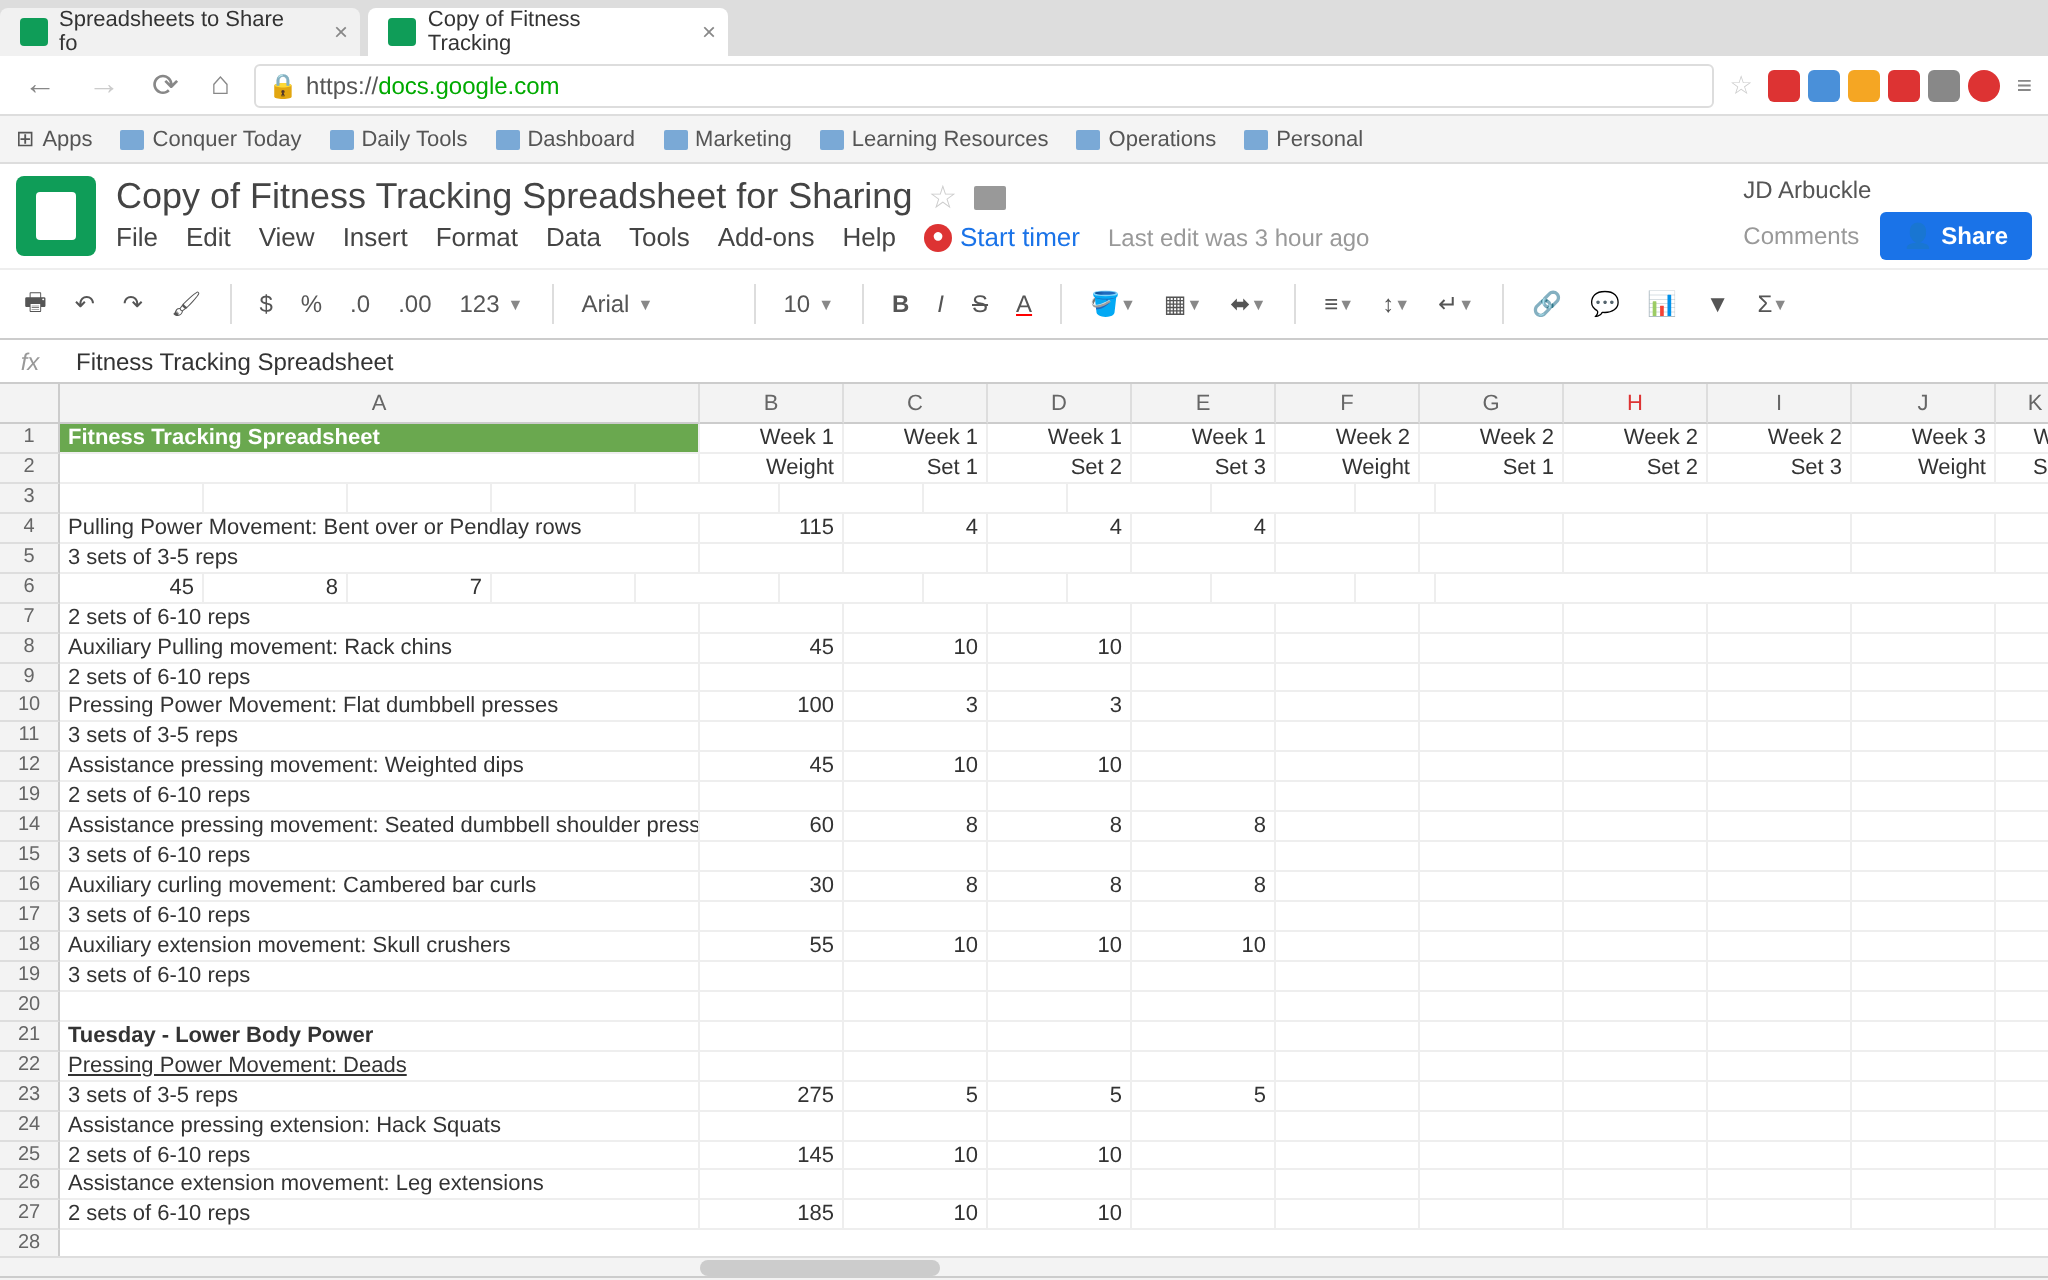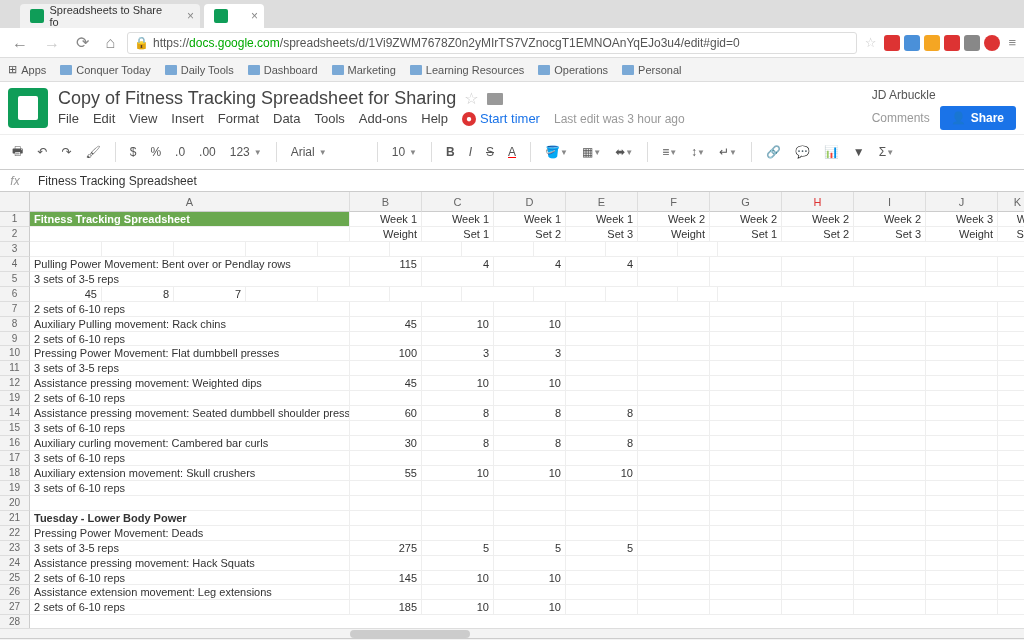--- a/index.html
+++ b/index.html
@@ -1,17 +1,17 @@
 <!DOCTYPE html>
 <html><head>
 <meta charset="utf-8">
 <style>
   * { box-sizing: border-box; margin: 0; padding: 0; }
   body { font-family: Arial, sans-serif; font-size: 13px; color: #333; background: #fff; overflow: hidden; width: 1024px; height: 640px; }
-  .browser-tabs { height: 28px; background: #ddd; display: flex; align-items: flex-end; padding-left: 20px; }
+  .browser-tabs { height: 28px; background: #ddd; display: flex; align-items: flex-end; padding-left: 0; }
   .browser-tab { height: 24px; padding: 4px 30px 4px 10px; font-size: 11px; background: #f1f1f1; border-radius: 4px 4px 0 0; margin-right: 4px; display: flex; align-items: center; max-width: 180px; position: relative; }
   .browser-tab.active { background: #fff; }
   .browser-tab .favicon { width: 14px; height: 14px; margin-right: 6px; border-radius: 2px; }
   .browser-tab .close-x { position: absolute; right: 6px; font-size: 12px; color: #888; }
   .addr-bar { height: 30px; background: #fff; border-bottom: 1px solid #ddd; display: flex; align-items: center; padding: 0 8px; gap: 8px; }
   .nav-btn { color: #888; font-size: 16px; padding: 0 4px; }
   .url-box { flex: 1; display: flex; align-items: center; font-size: 12px; color: #555; border: 1px solid #ddd; border-radius: 3px; padding: 3px 6px; }
   .url-lock { color: #5b5; margin-right: 4px; }
   .url-host { color: #0a0; }
   .ext-icons { display: flex; gap: 4px; }
@@ -70,34 +70,34 @@
 <body>
 
 <div class="browser-tabs">
   <div class="browser-tab">
     <span class="favicon" style="background:#0f9d58"></span>
     <span>Spreadsheets to Share fo</span>
     <span class="close-x">×</span>
   </div>
   <div class="browser-tab active">
     <span class="favicon" style="background:#0f9d58"></span>
+    <span>Copy of Fitness Tracking</span>
     <span class="close-x">×</span>
   </div>
 </div>
 
 <div class="addr-bar">
   <span class="nav-btn">←</span>
   <span class="nav-btn" style="color:#ccc">→</span>
   <span class="nav-btn">⟳</span>
   <span class="nav-btn">⌂</span>
   <div class="url-box">
     <span class="url-lock">🔒</span>
     <span>https://</span>
       <span class="url-host">docs.google.com</span>
-      <span>/spreadsheets/d/1Vi9ZWM7678Z0n2yMIrTS7VZnocgT1EMNOAnYqEJo3u4/edit#gid=0</span>
   </div>
   <span style="color:#ccc">☆</span>
   <div class="ext-icons">
     <div class="ext-icon" style="background:#d33"></div>
     <div class="ext-icon" style="background:#4a90d9"></div>
     <div class="ext-icon" style="background:#f5a623"></div>
     <div class="ext-icon" style="background:#d33"></div>
     <div class="ext-icon" style="background:#888"></div>
     <div class="ext-icon" style="background:#d33;border-radius:50%"></div>
   </div>
@@ -550,21 +550,21 @@
           <div class="cell" style="width: 72px;"></div>
           <div class="cell" style="width: 72px;"></div>
           <div class="cell" style="width: 72px;"></div>
           <div class="cell" style="width: 72px;"></div>
           <div class="cell" style="width: 72px;"></div>
           <div class="cell" style="width: 72px;"></div>
           <div class="cell" style="width: 72px;"></div>
           <div class="cell" style="width: 40px;"></div>
         </div>
         <div class="row">
-          <div class="cell col-a" style="width: 320px;">Pressing Power Movement: Deads</div>
+          <div class="cell col-a" style="width: 320px; text-decoration: underline;">Pressing Power Movement: Deads</div>
           <div class="cell" style="width: 72px;"></div>
           <div class="cell" style="width: 72px;"></div>
           <div class="cell" style="width: 72px;"></div>
           <div class="cell" style="width: 72px;"></div>
           <div class="cell" style="width: 72px;"></div>
           <div class="cell" style="width: 72px;"></div>
           <div class="cell" style="width: 72px;"></div>
           <div class="cell" style="width: 72px;"></div>
           <div class="cell" style="width: 72px;"></div>
           <div class="cell" style="width: 40px;"></div>
@@ -576,21 +576,21 @@
           <div class="cell" style="width: 72px;">5</div>
           <div class="cell" style="width: 72px;">5</div>
           <div class="cell" style="width: 72px;"></div>
           <div class="cell" style="width: 72px;"></div>
           <div class="cell" style="width: 72px;"></div>
           <div class="cell" style="width: 72px;"></div>
           <div class="cell" style="width: 72px;"></div>
           <div class="cell" style="width: 40px;"></div>
         </div>
         <div class="row">
-          <div class="cell col-a" style="width: 320px;">Assistance pressing movement: Hack Squats</div>
+          <div class="cell col-a" style="width: 320px;">Assistance pressing extension: Hack Squats</div>
           <div class="cell" style="width: 72px;"></div>
           <div class="cell" style="width: 72px;"></div>
           <div class="cell" style="width: 72px;"></div>
           <div class="cell" style="width: 72px;"></div>
           <div class="cell" style="width: 72px;"></div>
           <div class="cell" style="width: 72px;"></div>
           <div class="cell" style="width: 72px;"></div>
           <div class="cell" style="width: 72px;"></div>
           <div class="cell" style="width: 72px;"></div>
           <div class="cell" style="width: 40px;"></div>

